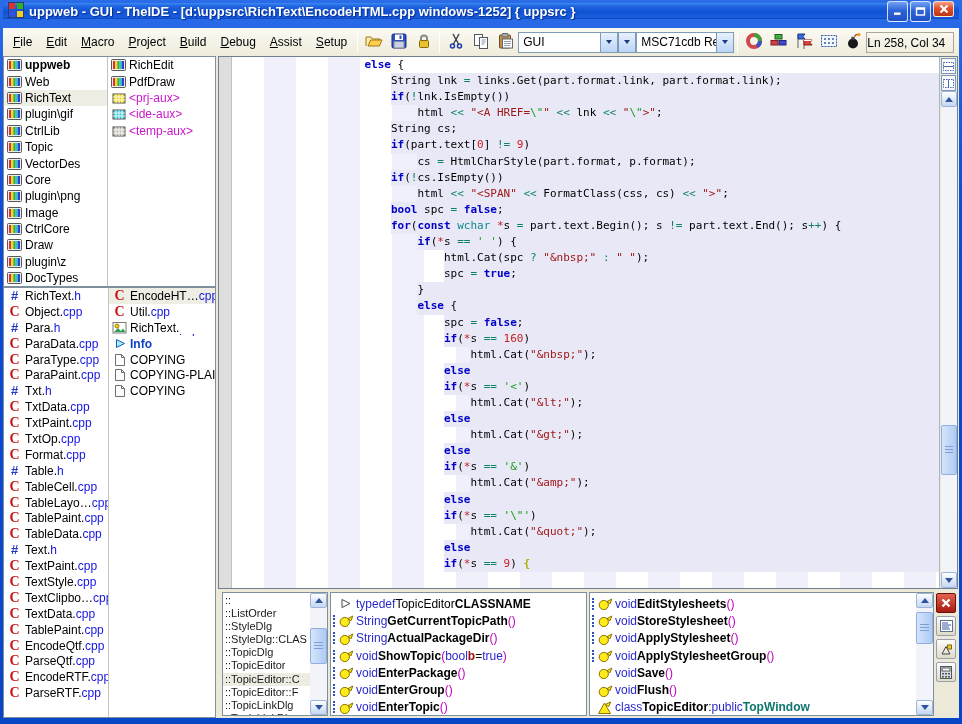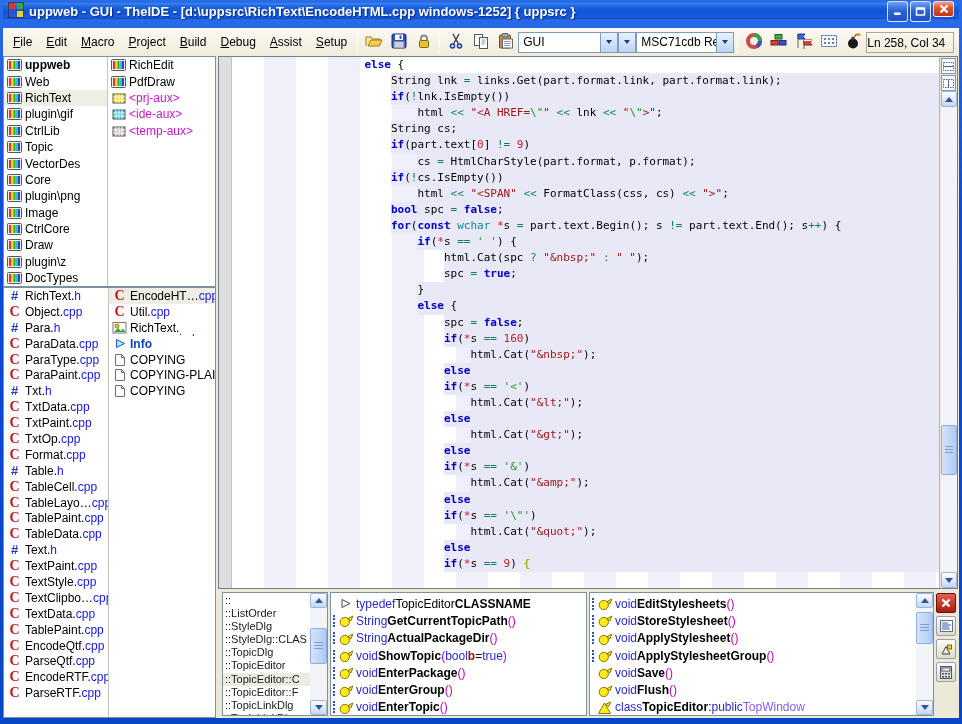--- a/index.html
+++ b/index.html
@@ -93,21 +93,21 @@
 #abox3{flex:1;display:flex}
 .alist{flex:1;overflow:hidden;padding-top:2px;font-size:12px}
 .arow{height:17.3px;display:flex;align-items:center;white-space:nowrap;padding-left:2px;overflow:hidden}
 .dots{flex:none;width:3px;height:12px;border-left:2px dotted #3050C0;margin-right:1px}
 .nodots{flex:none;width:4px}
 .aicon{flex:none;width:17px;display:flex;justify-content:center;margin-right:2px}
 .kw{color:#2929CC}
 .nm{font-weight:bold;color:#000}
 .pr{color:#C000C0}
 .rd{color:#A01010;font-weight:bold}
-.rn{color:#8b5cf6;font-weight:normal}
+.rn{color:#0f766e;font-weight:bold}
 .pl{color:#000}
 .btncol{width:21px;flex:none;display:flex;flex-direction:column;gap:3px;padding-top:1px}
 .bbtn{width:20px;height:20px;border:1px solid #98A0B0;border-radius:2px;background:linear-gradient(180deg,#FDFDFB,#DFDBC6);
 display:flex;align-items:center;justify-content:center}
 .bbtn.closeerr{background:linear-gradient(180deg,#E26252,#A81A10);border-color:#6E100A}
 </style>
 </head>
 <body>
 
 <div class="titlebar">

